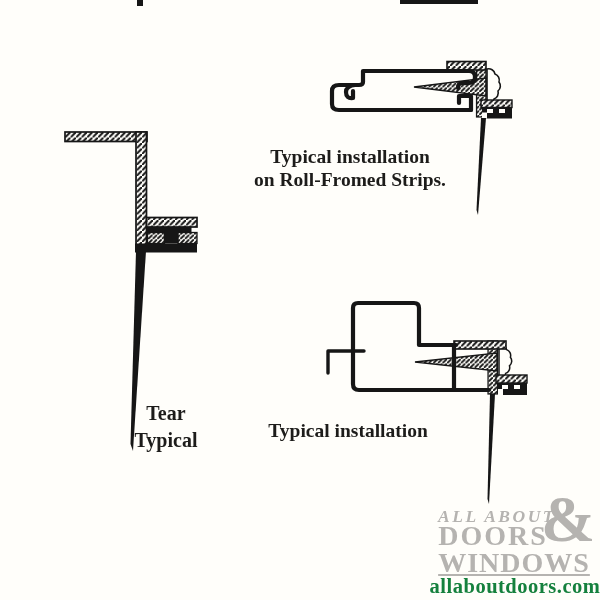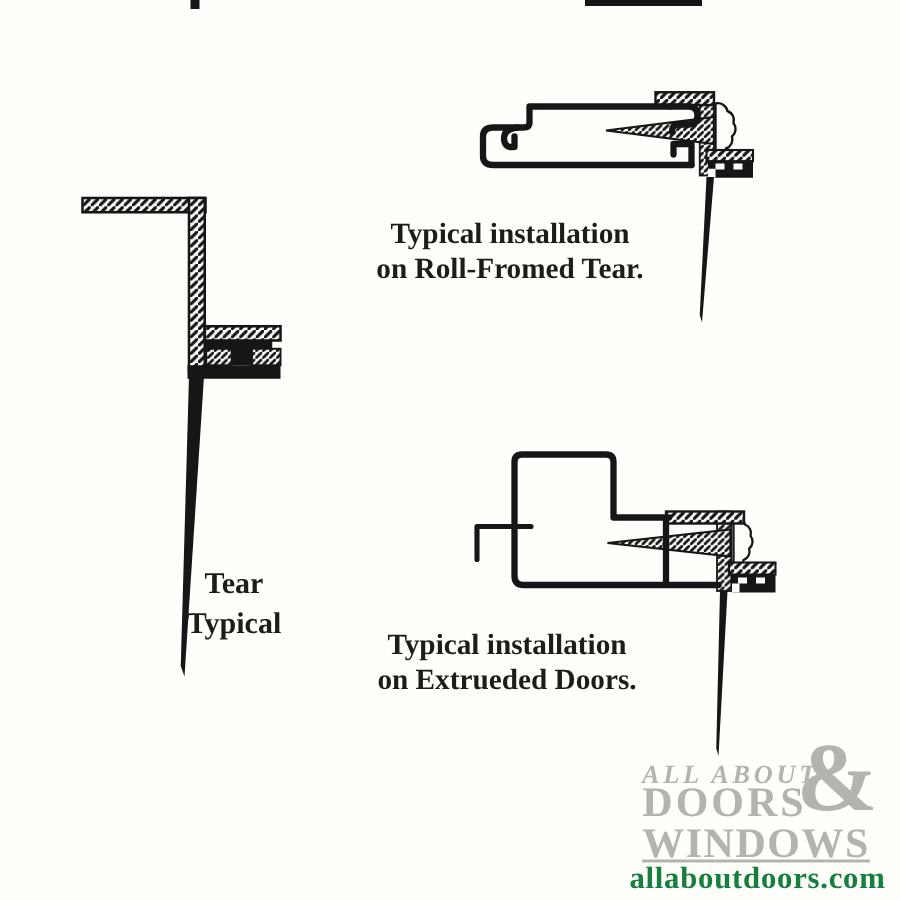--- a/index.html
+++ b/index.html
@@ -3,33 +3,33 @@
 <meta charset="utf-8">
 <style>
   html,body{margin:0;padding:0;}
   body{
     width:600px;height:600px;
     background:#fffefa;
     position:relative;
     overflow:hidden;
     font-family:"Liberation Serif","DejaVu Serif",serif;
   }
-  .stage{position:absolute;inset:0;}
+  .stage{position:absolute;inset:0;margin-left:10px;}
   svg{position:absolute;left:0;top:0;}
   .cap{
     position:absolute;
     text-align:center;
     font-weight:bold;
     color:#1d1c1a;
     line-height:1.16;
   }
   .cap span{display:block;}
   .cap-roll{left:236px;top:146px;width:208px;font-size:19.5px;}
   .cap-extruded{left:233px;top:420px;width:210px;font-size:19.5px;}
-  .cap-tear{left:103px;top:376px;width:106px;font-size:20px;line-height:1.35;}
+  .cap-tear{left:103px;top:400px;width:106px;font-size:20px;line-height:1.35;}
   .wm{position:absolute;font-weight:bold;color:#b5b3b0;}
   .wm-allabout{left:428px;top:506px;width:118px;text-align:center;font-size:17.5px;letter-spacing:2.5px;font-style:italic;}
   .wm-doors{left:423px;top:520px;width:120px;text-align:center;font-size:28px;letter-spacing:2px;}
   .wm-amp{left:531px;top:487px;font-size:65px;line-height:1;letter-spacing:0;}
   .wm-windows{left:414px;top:547px;width:180px;text-align:center;font-size:28px;letter-spacing:1px;text-decoration:underline;}
   .wm-site{left:419px;top:575px;width:172px;text-align:center;font-size:20.5px;letter-spacing:0.5px;color:#15803d;}
 </style>
 </head>
 <body>
 
@@ -125,26 +125,25 @@
         <rect x="504" y="385" width="6" height="4" fill="#fffefa"></rect>
         <rect x="488" y="389" width="5" height="6" fill="#fffefa"></rect>
       </g>
 
       <polygon points="480,394 485,394 479,504 477.5,499" fill="#161616"></polygon>
     </g>
   </svg>
 
   <div class="cap cap-roll">
     <span>Typical installation</span>
-    <span>on Roll-Fromed Tear.</span>
+    <span>on Roll-Fromed Strips.</span>
   </div>
 
   <div class="cap cap-extruded">
     <span>Typical installation</span>
-    <span>on Extrueded Doors.</span>
   </div>
 
   <div class="cap cap-tear">
     <span>Tear</span>
     <span>Typical</span>
   </div>
 
   <div>
     <div class="wm wm-allabout">ALL ABOUT</div>
     <div class="wm wm-doors">DOORS</div>

